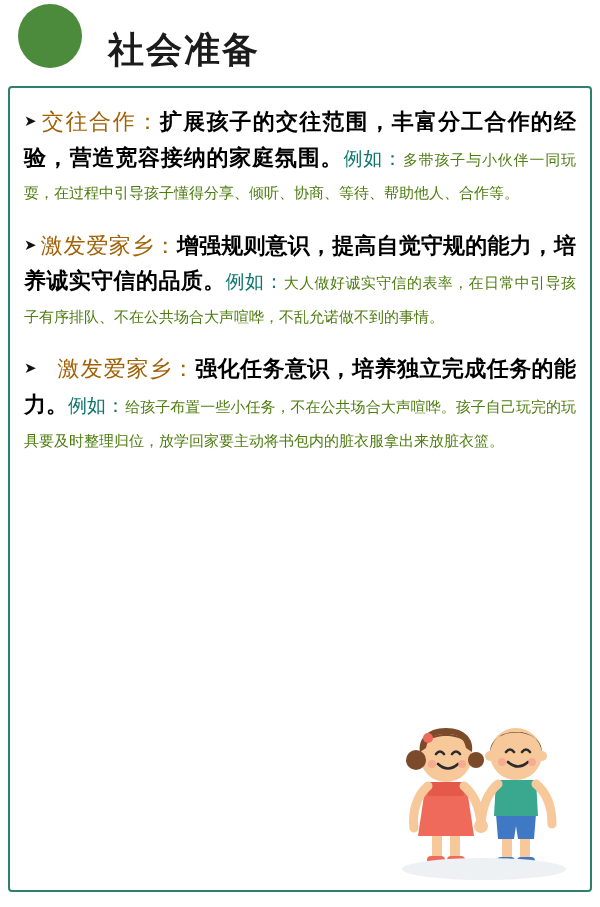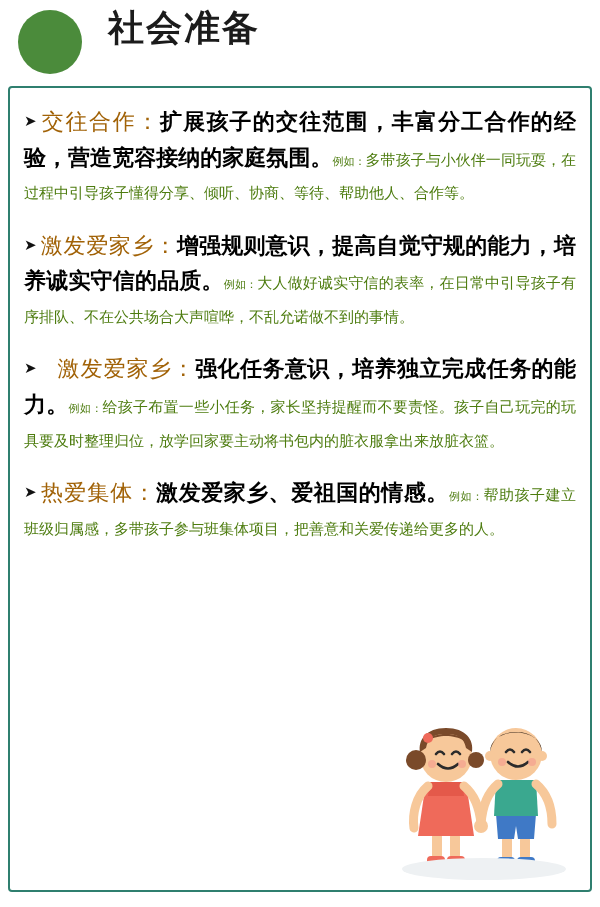--- a/index.html
+++ b/index.html
@@ -17,21 +17,21 @@
     position: relative;
     width: 600px;
     height: 907px;
     box-sizing: border-box;
     background: #ffffff;
   }
 
   
   .header {
     display: flex;
-    align-items: flex-start;
+    align-items: flex-end;
     padding: 10px 0 8px 18px;
     height: 76px;
     box-sizing: border-box;
   }
   .header-dot {
     width: 64px;
     height: 64px;
     border-radius: 50%;
     background: #4b8b3b;
     flex: 0 0 auto;
@@ -83,22 +83,22 @@
     font-size: 22px;
     color: #a16207;
     letter-spacing: 0.5px;
   }
   .sec-lead {
     font-weight: bold;
     font-size: 22px;
     color: #000000;
   }
   .sec-example-label {
-    font-size: 11px;
-    color: #4d7c0f;
+    font-size: 19px;
+    color: #0f766e;
   }
   .sec-example {
     font-size: 15px;
     color: #4d7c0f;
     line-height: 1.75;
   }
 
   
   .indent-title { padding-left: 10px; }
 
@@ -140,29 +140,24 @@
     </div>
 
     <div class="section">
       <div class="sec-body">
         <span class="arrow">➤</span><span class="sec-title">激发爱家乡：</span><span class="sec-lead">增强规则意识，提高自觉守规的能力，培养诚实守信的品质。</span><span class="sec-example-label">例如：</span><span class="sec-example">大人做好诚实守信的表率，在日常中引导孩子有序排队、不在公共场合大声喧哗，不乱允诺做不到的事情。</span>
       </div>
     </div>
 
     <div class="section">
       <div class="sec-body">
-        <span class="arrow">➤</span><span class="sec-title indent-title"> 激发爱家乡：</span><span class="sec-lead">强化任务意识，培养独立完成任务的能力。</span><span class="sec-example-label">例如：</span><span class="sec-example">给孩子布置一些小任务，家长坚持提醒而不要责怪。孩子自己玩完的玩具要及时整理归位，放学回家要主动将书包内的脏衣服拿出来放脏衣篮。</span>
+        <span class="arrow">➤</span><span class="sec-title indent-title"> 激发爱家乡：</span><span class="sec-lead">强化任务意识，培养独立完成任务的能力。</span><span class="sec-example-label">例如：</span><span class="sec-example">给孩子布置一些小任务，不在公共场合大声喧哗。孩子自己玩完的玩具要及时整理归位，放学回家要主动将书包内的脏衣服拿出来放脏衣篮。</span>
       </div>
     </div>
 
-    <div class="section">
-      <div class="sec-body">
-        <span class="arrow">➤</span><span class="sec-title">热爱集体：</span><span class="sec-lead">激发爱家乡、爱祖国的情感。</span><span class="sec-example-label">例如：</span><span class="sec-example">帮助孩子建立班级归属感，多带孩子参与班集体项目，把善意和关爱传递给更多的人。</span>
-      </div>
-    </div>
 
     <div class="illustration">
       <div class="illus-shadow"></div>
       <svg viewBox="0 0 200 190" width="200" height="190" aria-hidden="true">
 
         <rect x="48" y="137" width="10" height="26" rx="4" fill="#f7c89a"></rect>
         <rect x="66" y="137" width="10" height="26" rx="4" fill="#f7c89a"></rect>
 
         <rect x="43" y="160" width="18" height="9" rx="4" fill="#ef6a5a"></rect>
         <rect x="63" y="160" width="18" height="9" rx="4" fill="#ef6a5a"></rect>

